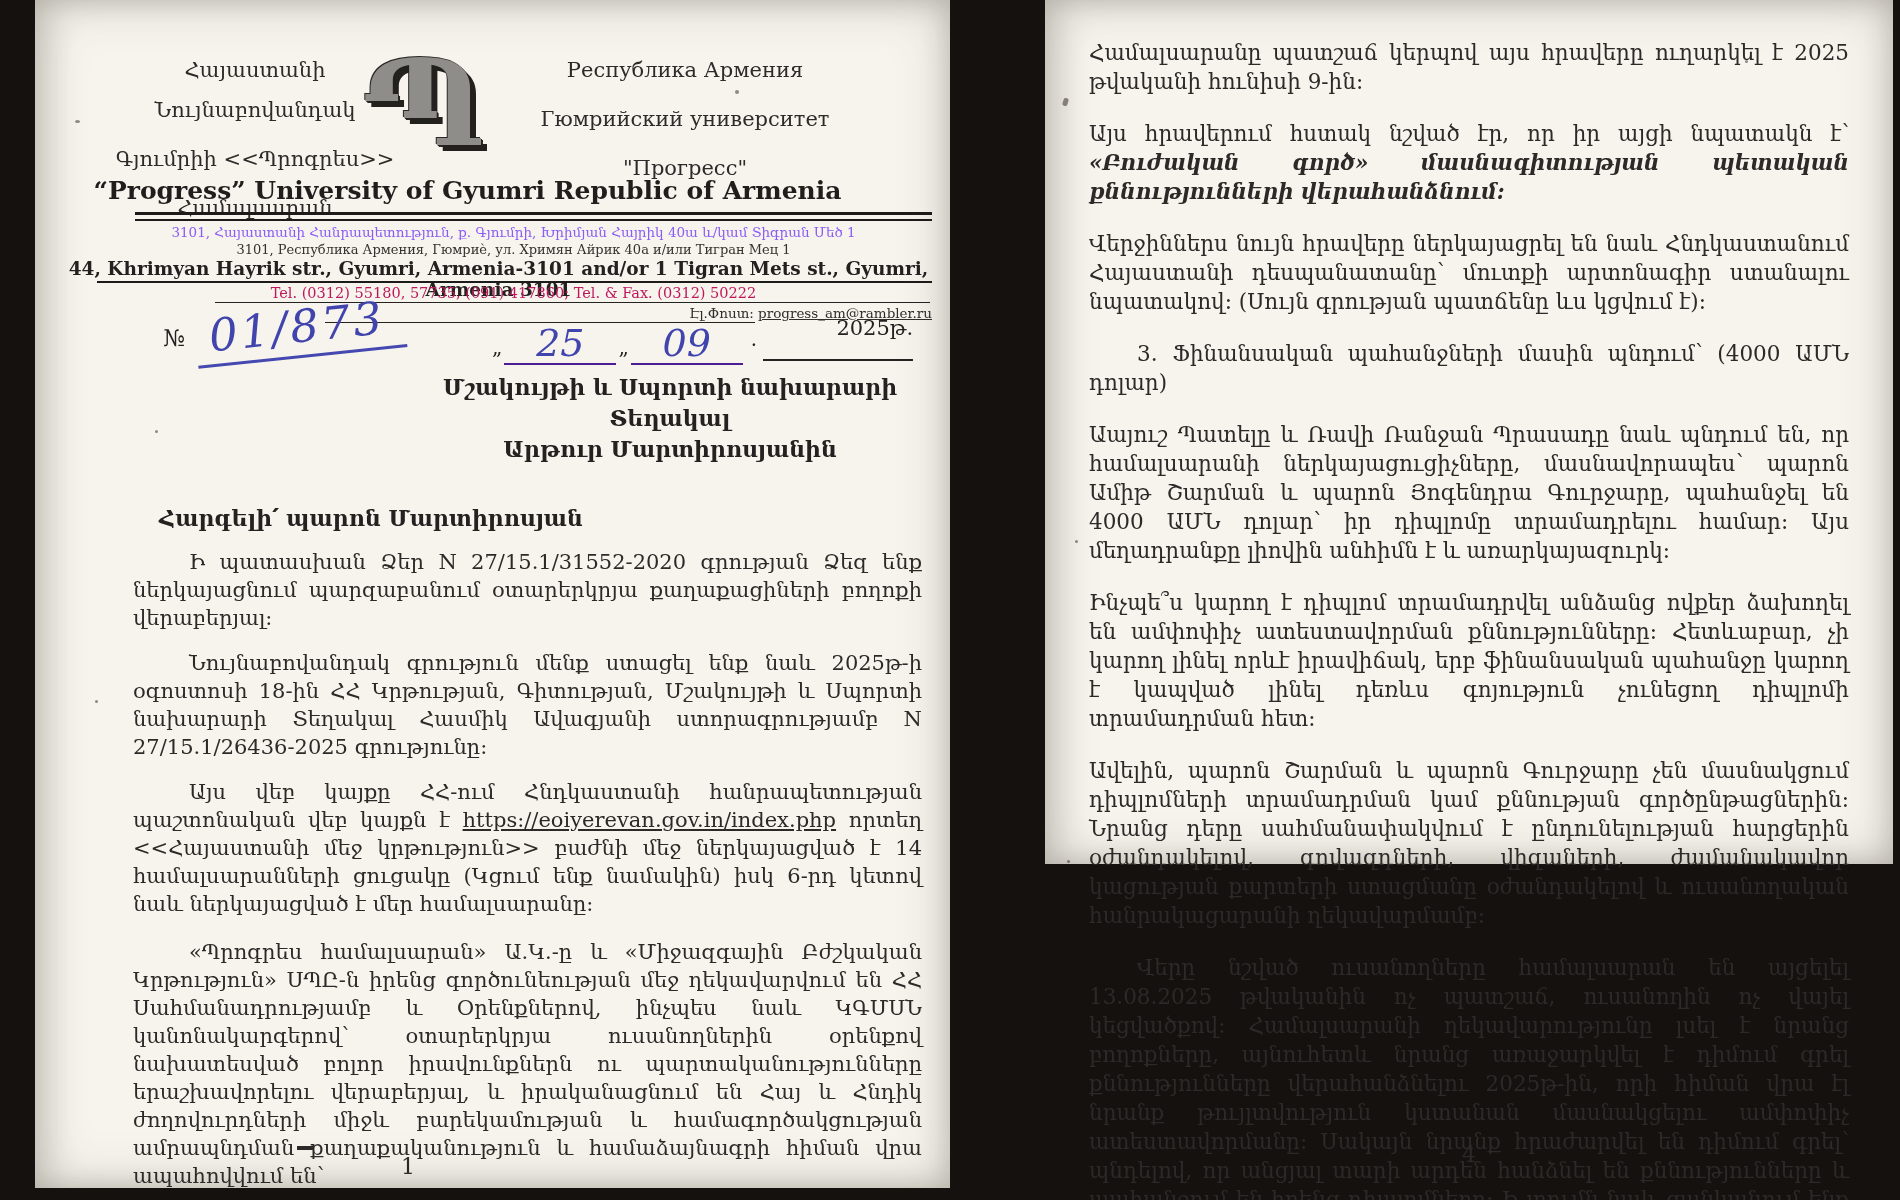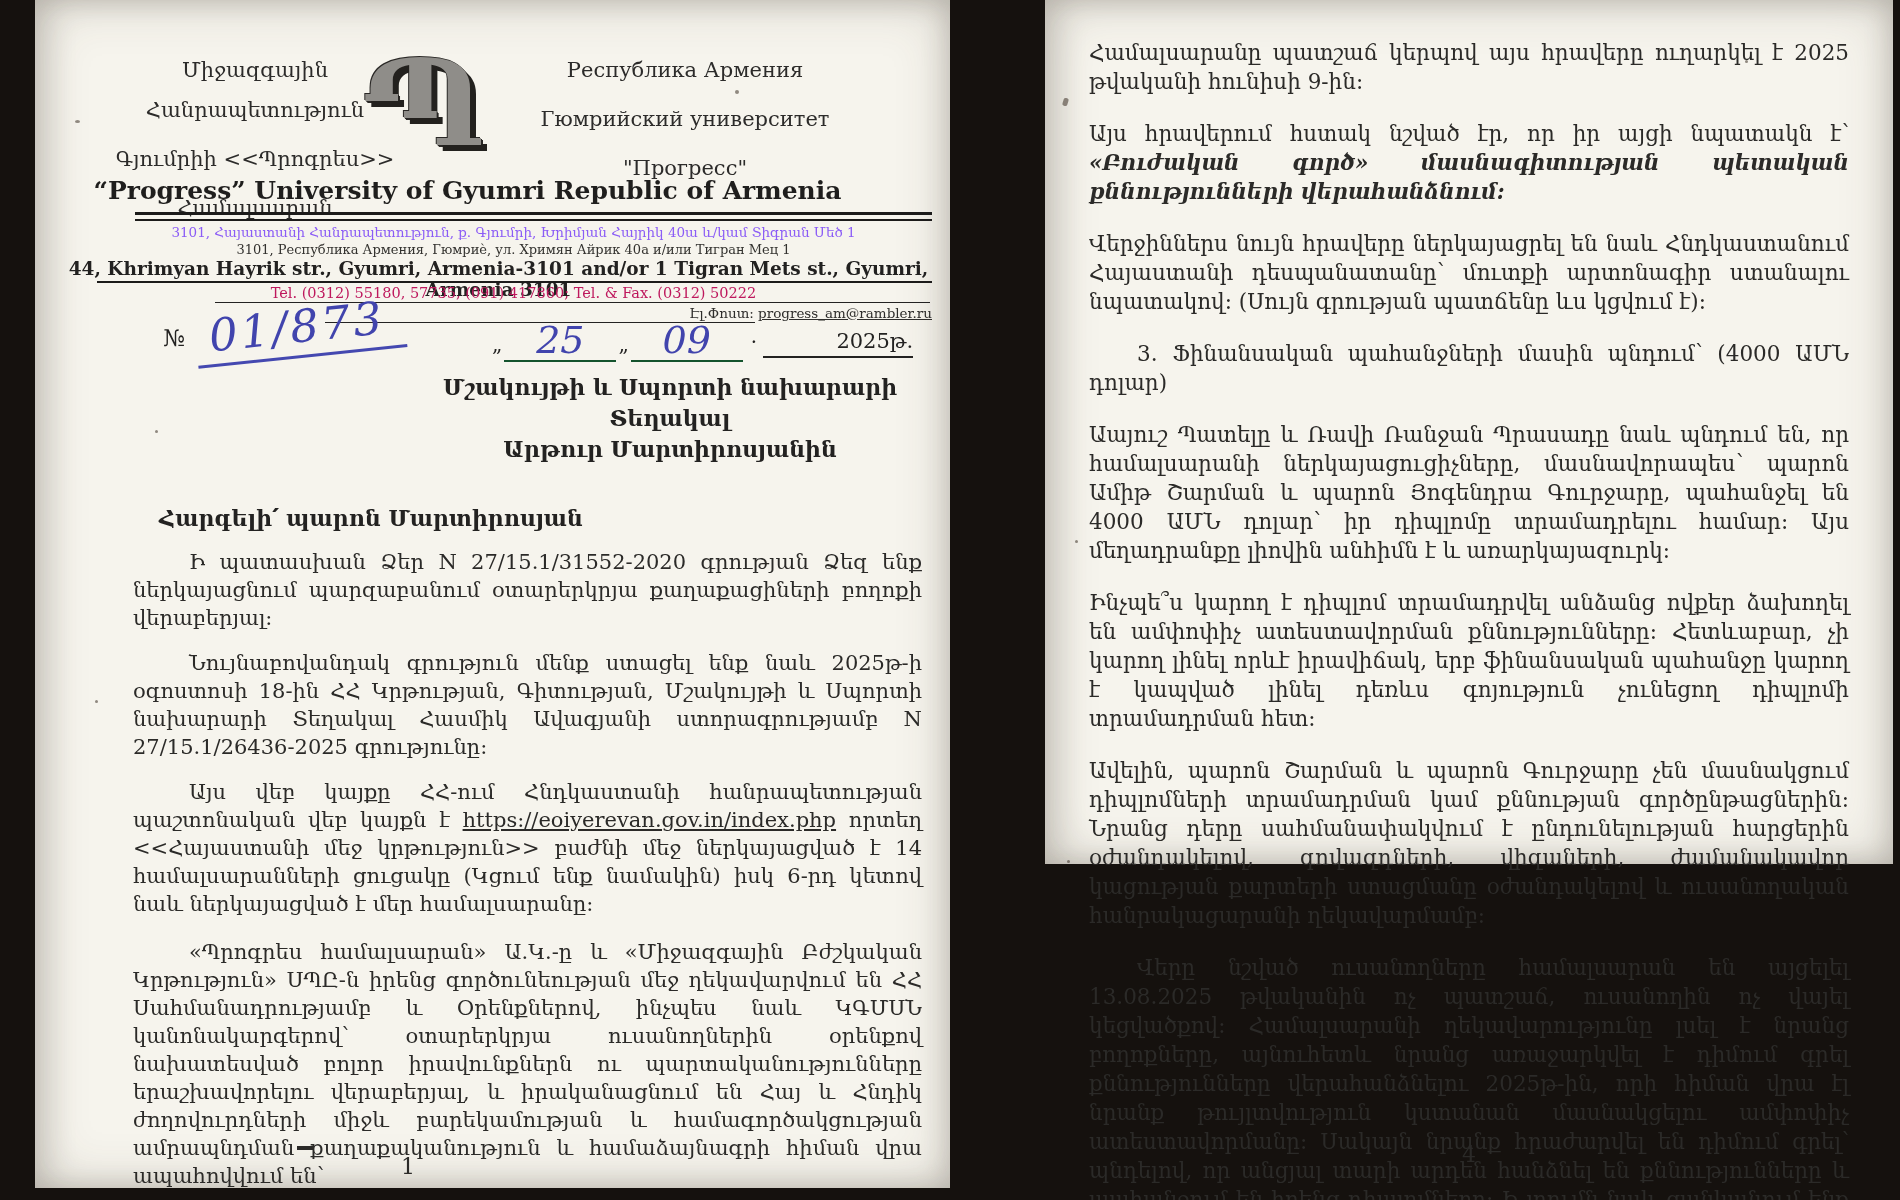--- a/index.html
+++ b/index.html
@@ -55,27 +55,27 @@
   #no-label{left:128px;top:325px;font-size:23px;color:#232221;}
   .hand{color:#4144ad;font-style:italic;font-family:"DejaVu Serif","DejaVu Sans",serif;}
   #no-value{
     left:160px;top:300px;font-size:45px;letter-spacing:3px;
     transform:rotate(-6deg);padding:0 20px 2px 14px;
     border-bottom:3px solid #4448b0;
   }
   #date-row{left:455px;top:316px;display:flex;align-items:flex-end;}
   #date-row .q{font-size:20px;color:#232221;margin:0 2px 2px 2px;}
   #date-row .slot{
-    width:112px;text-align:center;border-bottom:2px solid #14532d;
+    width:112px;text-align:center;border-bottom:2px solid #4c1d95;
     font-size:38px;line-height:40px;transform:translateY(4px);
   }
   #date-row .dot{font-size:20px;color:#232221;margin:0 6px 4px 8px;}
   #date-row .yr{
     width:150px;border-bottom:2px solid #232221;font-size:21px;color:#232221;
-    text-align:right;padding-bottom:3px;
+    text-align:right;padding-bottom:19px;
   }
 
   
   #addressee{left:405px;top:372px;width:460px;text-align:center;font-weight:bold;font-size:22px;line-height:31px;color:#232221;}
   #salutation{left:124px;top:505px;font-size:22px;font-weight:bold;color:#232221;}
 
   
   .body-col{position:absolute;text-align:justify;color:#2b2a28;}
   #body-left{left:98px;right:28px;top:548px;font-size:21px;line-height:28px;}
   #body-left p{margin:0 0 17px 0;text-indent:56px;}
@@ -94,21 +94,21 @@
 
   
   .speck{position:absolute;width:3px;height:3px;border-radius:50%;background:rgba(60,50,38,.55);}
 </style>
 </head>
 <body>
 
 <div class="page" id="page-left">
 
   <div class="abs hdr-col" id="hdr-hy">
-    <div>Միջազգային Հանրապետություն</div>
+    <div>Հայաստանի Նույնաբովանդակ</div>
     <div>Գյումրիի &lt;&lt;Պրոգրես&gt;&gt;</div>
     <div>Համալսարան</div>
   </div>
 
   <div class="abs" id="logo">Պ</div>
 
   <div class="abs hdr-col" id="hdr-ru">
     <div>Республика Армения</div>
     <div>Гюмрийский университет</div>
     <div>"Прогресс"</div>

